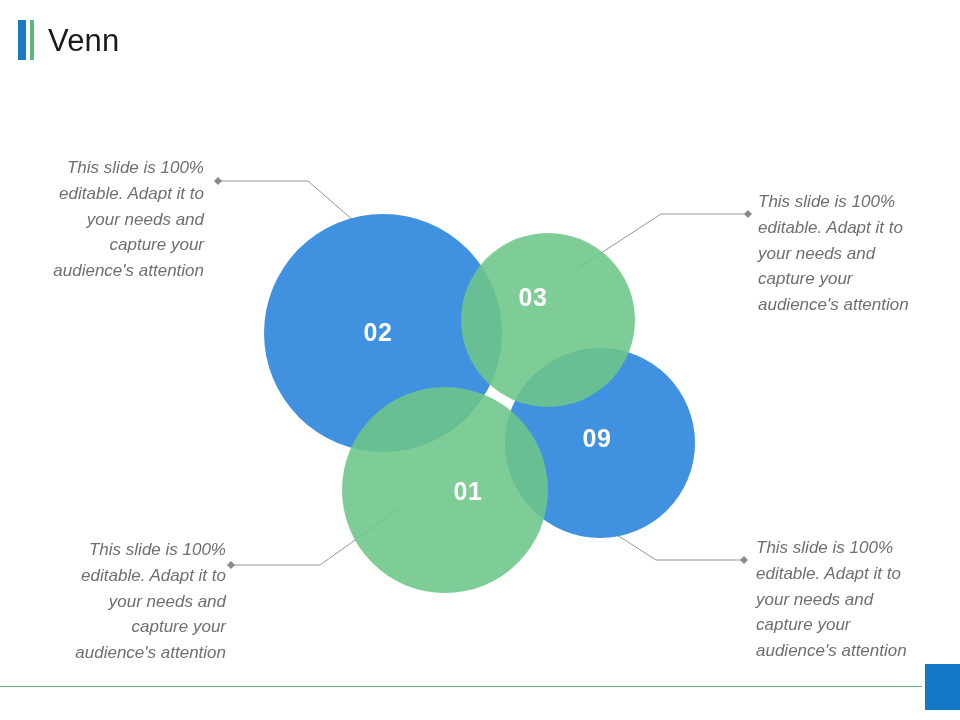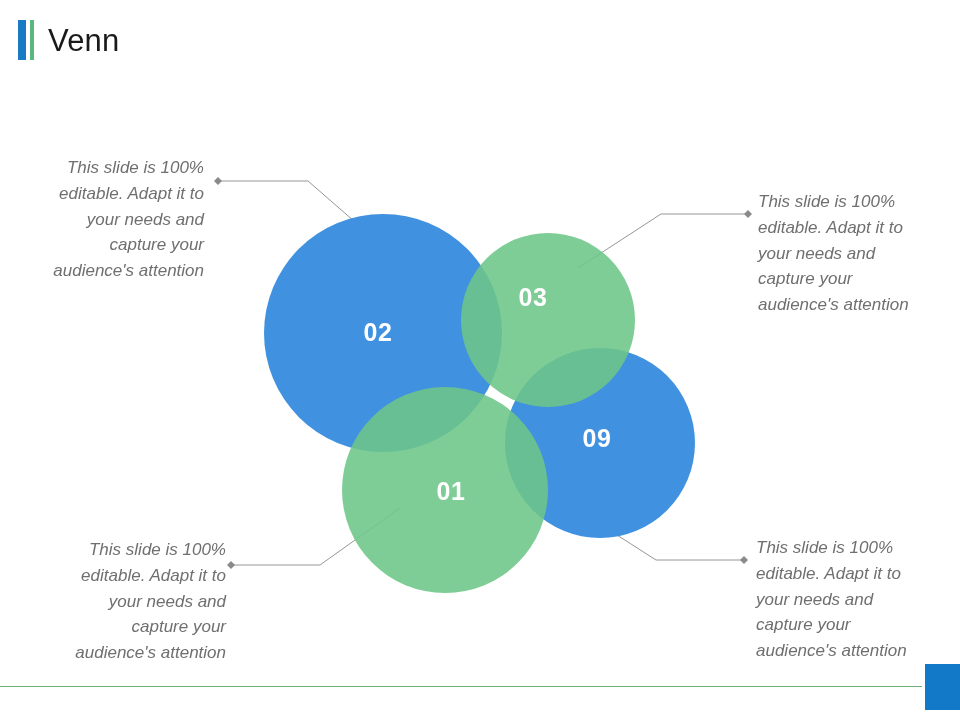--- a/index.html
+++ b/index.html
@@ -97,21 +97,21 @@
     font-size: 25px;
     font-weight: bold;
     letter-spacing: 0.5px;
     text-align: center;
     width: 70px;
     pointer-events: none;
   }
   .num-02 { left: 343px; top: 318px; }
   .num-03 { left: 498px; top: 283px; }
   .num-04 { left: 562px; top: 424px; }
-  .num-01 { left: 416px; top: 477px; }
+  .num-01 { left: 433px; top: 477px; }
 
   
   .footer-line {
     position: absolute;
     left: 0;
     top: 686px;
     width: 922px;
     height: 1px;
     background: #6aae79;
   }

